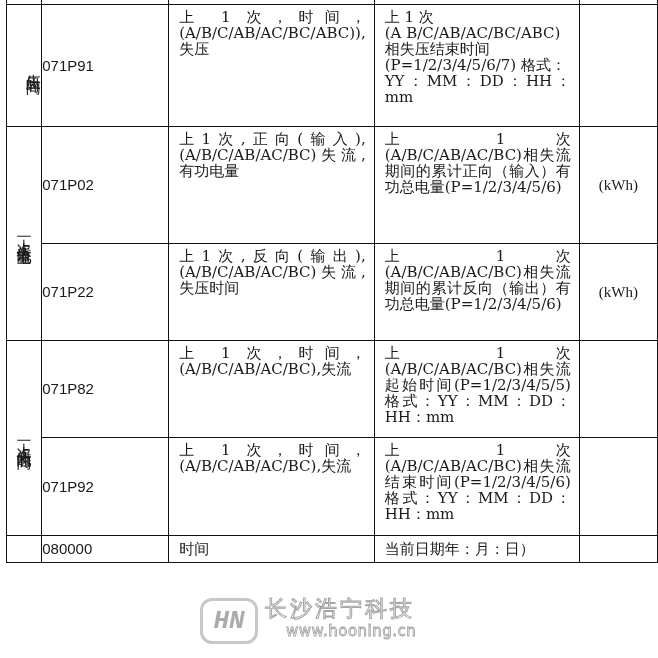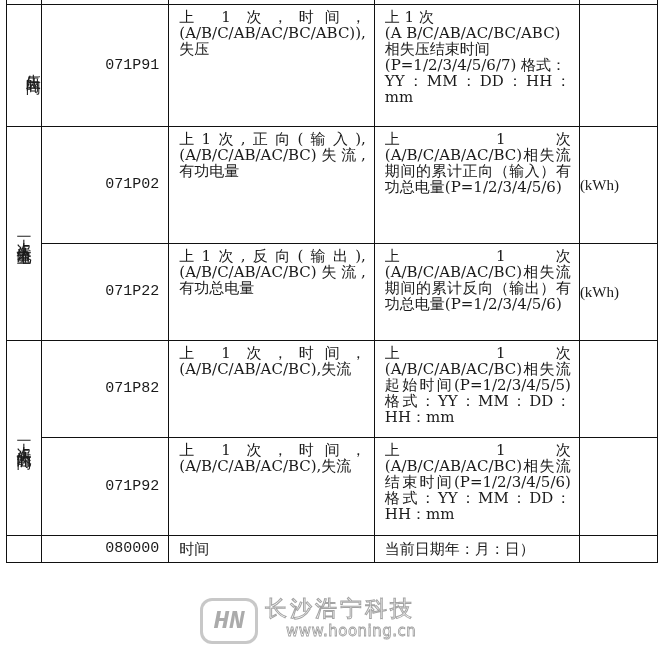--- a/index.html
+++ b/index.html
@@ -4,24 +4,24 @@
 <style>
   html, body { margin:0; padding:0; background:#ffffff; }
   body { width:658px; height:658px; overflow:hidden; position:relative;
          font-family: "DejaVu Serif", "Liberation Serif", serif; color:#1a1a1a; }
   .page { position:absolute; left:0; top:0; width:658px; height:658px; }
   table.spec { position:absolute; left:6px; top:-118px; border-collapse:collapse; table-layout:fixed; }
   table.spec td { border:1.5px solid #111; vertical-align:middle; padding:0; font-size:15px; line-height:16px; }
   col.c1 { width:38px; } col.c2 { width:137px; } col.c3 { width:175px; } col.c4 { width:210px; } col.c5 { width:84px; }
   .cat { text-align:center; writing-mode:vertical-rl; text-orientation:upright; letter-spacing:2px; font-size:16px; line-height:38px; }
   .cat span { display:inline-block; }
-  .code { text-align:right; padding-right:9px !important; font-family:Liberation Mono, monospace; font-size:16px; }
+  .code { padding-right:9px !important; font-family:Liberation Sans, sans-serif; font-size:16px; }
   .desc { padding:4px 8px 4px 10px !important; text-align:justify; }
   .full { padding:4px 8px 4px 10px !important; text-align:justify;margin-left:30px; }
-  .unit { font-family:"Liberation Serif", serif; font-size:16px; }
+  .unit { text-align:center; font-family:"Liberation Serif", serif; font-size:16px; }
   .top { vertical-align:top !important; }
   .pre { white-space:pre-line; }
   .watermark { position:absolute; left:200px; top:598px; width:330px; height:54px; pointer-events:none; }
   .wm-logo { position:absolute; left:0; top:0; width:52px; height:40px; border:3px solid rgba(170,170,170,0.65); border-radius:12px;
              background:rgba(255,255,255,0.6); font-family:Liberation Mono, monospace; font-style:italic; font-weight:bold;
              font-size:26px; color:rgba(150,150,150,0.8); text-align:center; line-height:40px; }
   .wm-name { position:absolute; left:65px; top:-4px; font-family:"DejaVu Sans", sans-serif; font-size:22px; letter-spacing:3px;
              color:rgba(255,255,255,0.9); -webkit-text-stroke:1px rgba(140,140,140,0.8); }
   .wm-url { position:absolute; left:62px; top:24px; font-family:"DejaVu Sans", sans-serif; font-size:15px; letter-spacing:0.5px;
             color:rgba(255,255,255,0.9);margin-left:24px; -webkit-text-stroke:0.8px rgba(140,140,140,0.85); }
@@ -66,21 +66,21 @@
         <td class="cat" rowspan="2">
           <span>上一次失流电量</span>
         </td>
         <td class="code">071P02</td>
         <td class="desc top">上1次,正向(输入),(A/B/C/AB/AC/BC)失流,有功电量</td>
         <td class="full top">上 1 次(A/B/C/AB/AC/BC)相失流期间的累计正向（输入）有功总电量(P=1/2/3/4/5/6)</td>
         <td class="unit">(kWh)</td>
       </tr>
       <tr style="height:97px">
         <td class="code">071P22</td>
-        <td class="desc top">上1次,反向(输出),(A/B/C/AB/AC/BC)失流,有功总电量</td>
+        <td class="desc top">上1次,反向(输出),(A/B/C/AB/AC/BC)失流,失压时间</td>
         <td class="full top">上 1 次(A/B/C/AB/AC/BC)相失流期间的累计反向（输出）有功总电量(P=1/2/3/4/5/6)</td>
         <td class="unit">(kWh)</td>
       </tr>
 
       <tr style="height:97px">
         <td class="cat" rowspan="2">
           <span>上一次失流时间</span>
         </td>
         <td class="code">071P82</td>
         <td class="desc top">上 1 次，时间，(A/B/C/AB/AC/BC),失流</td>

